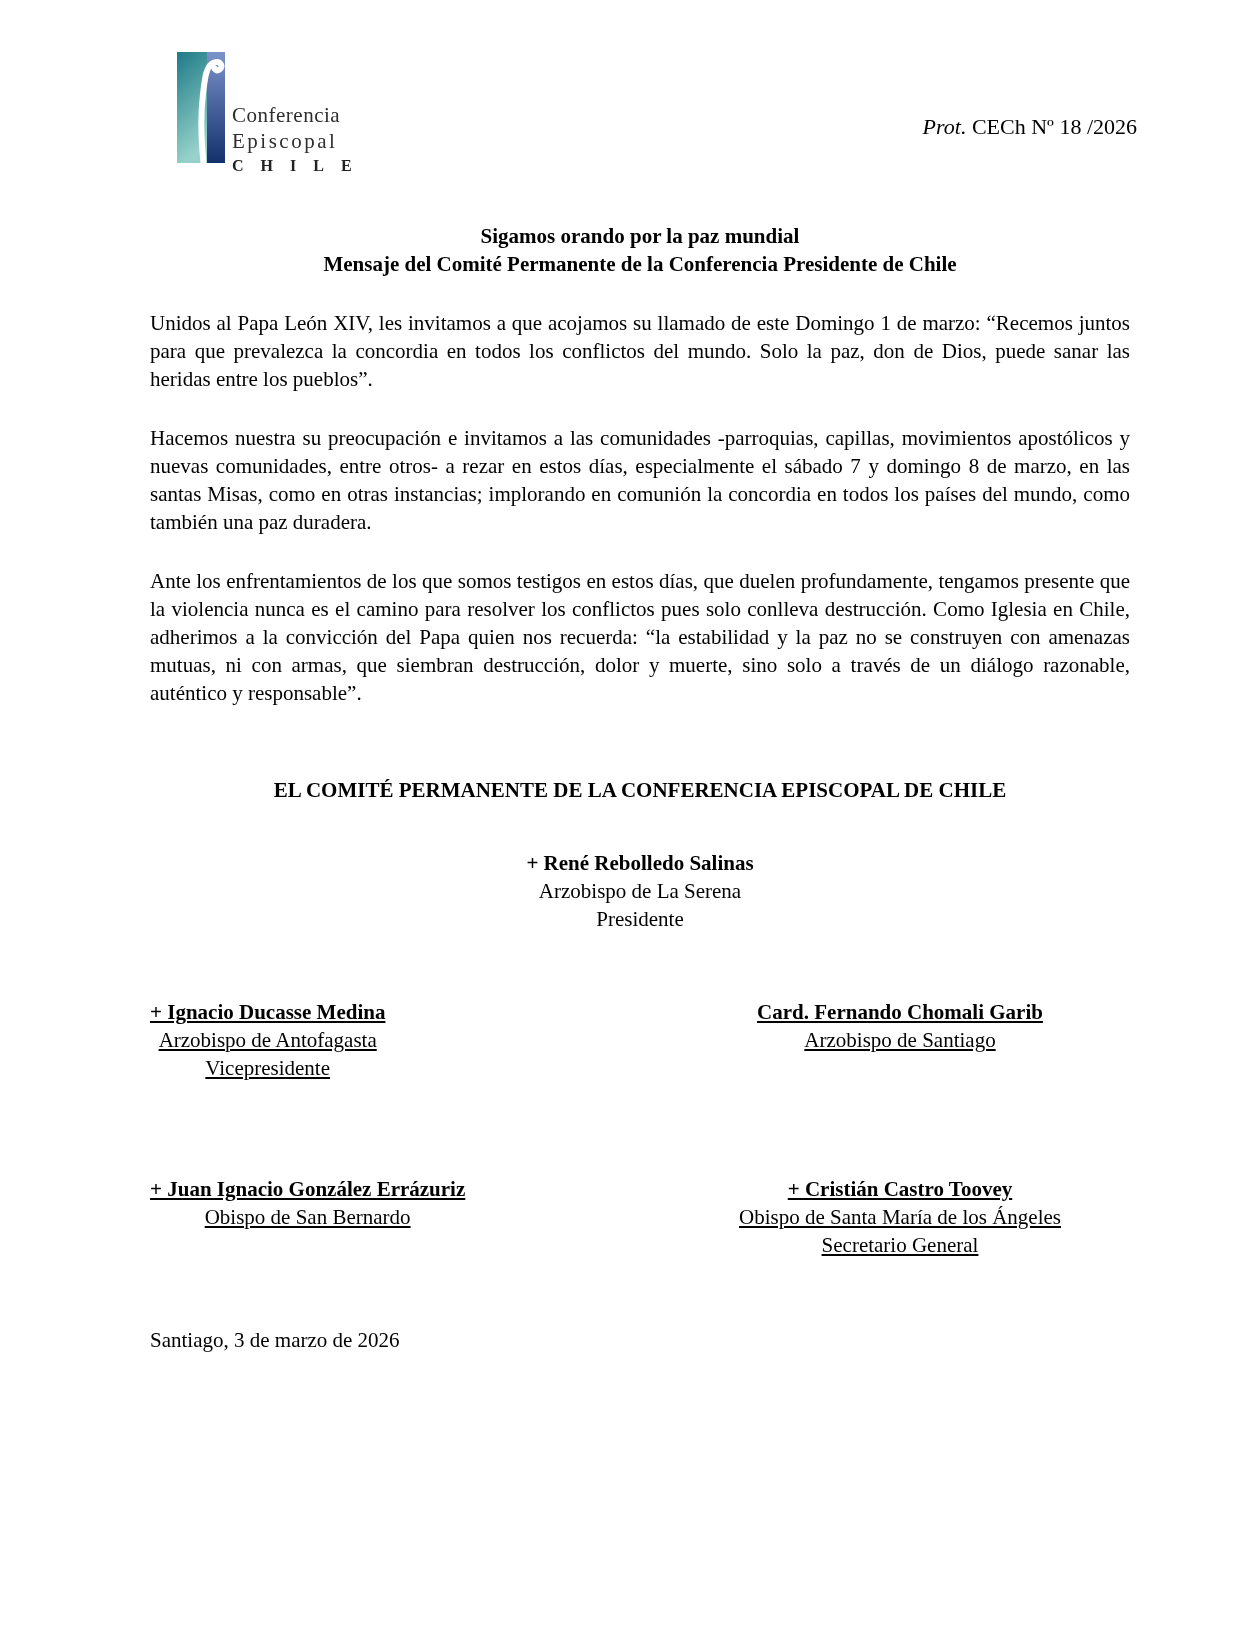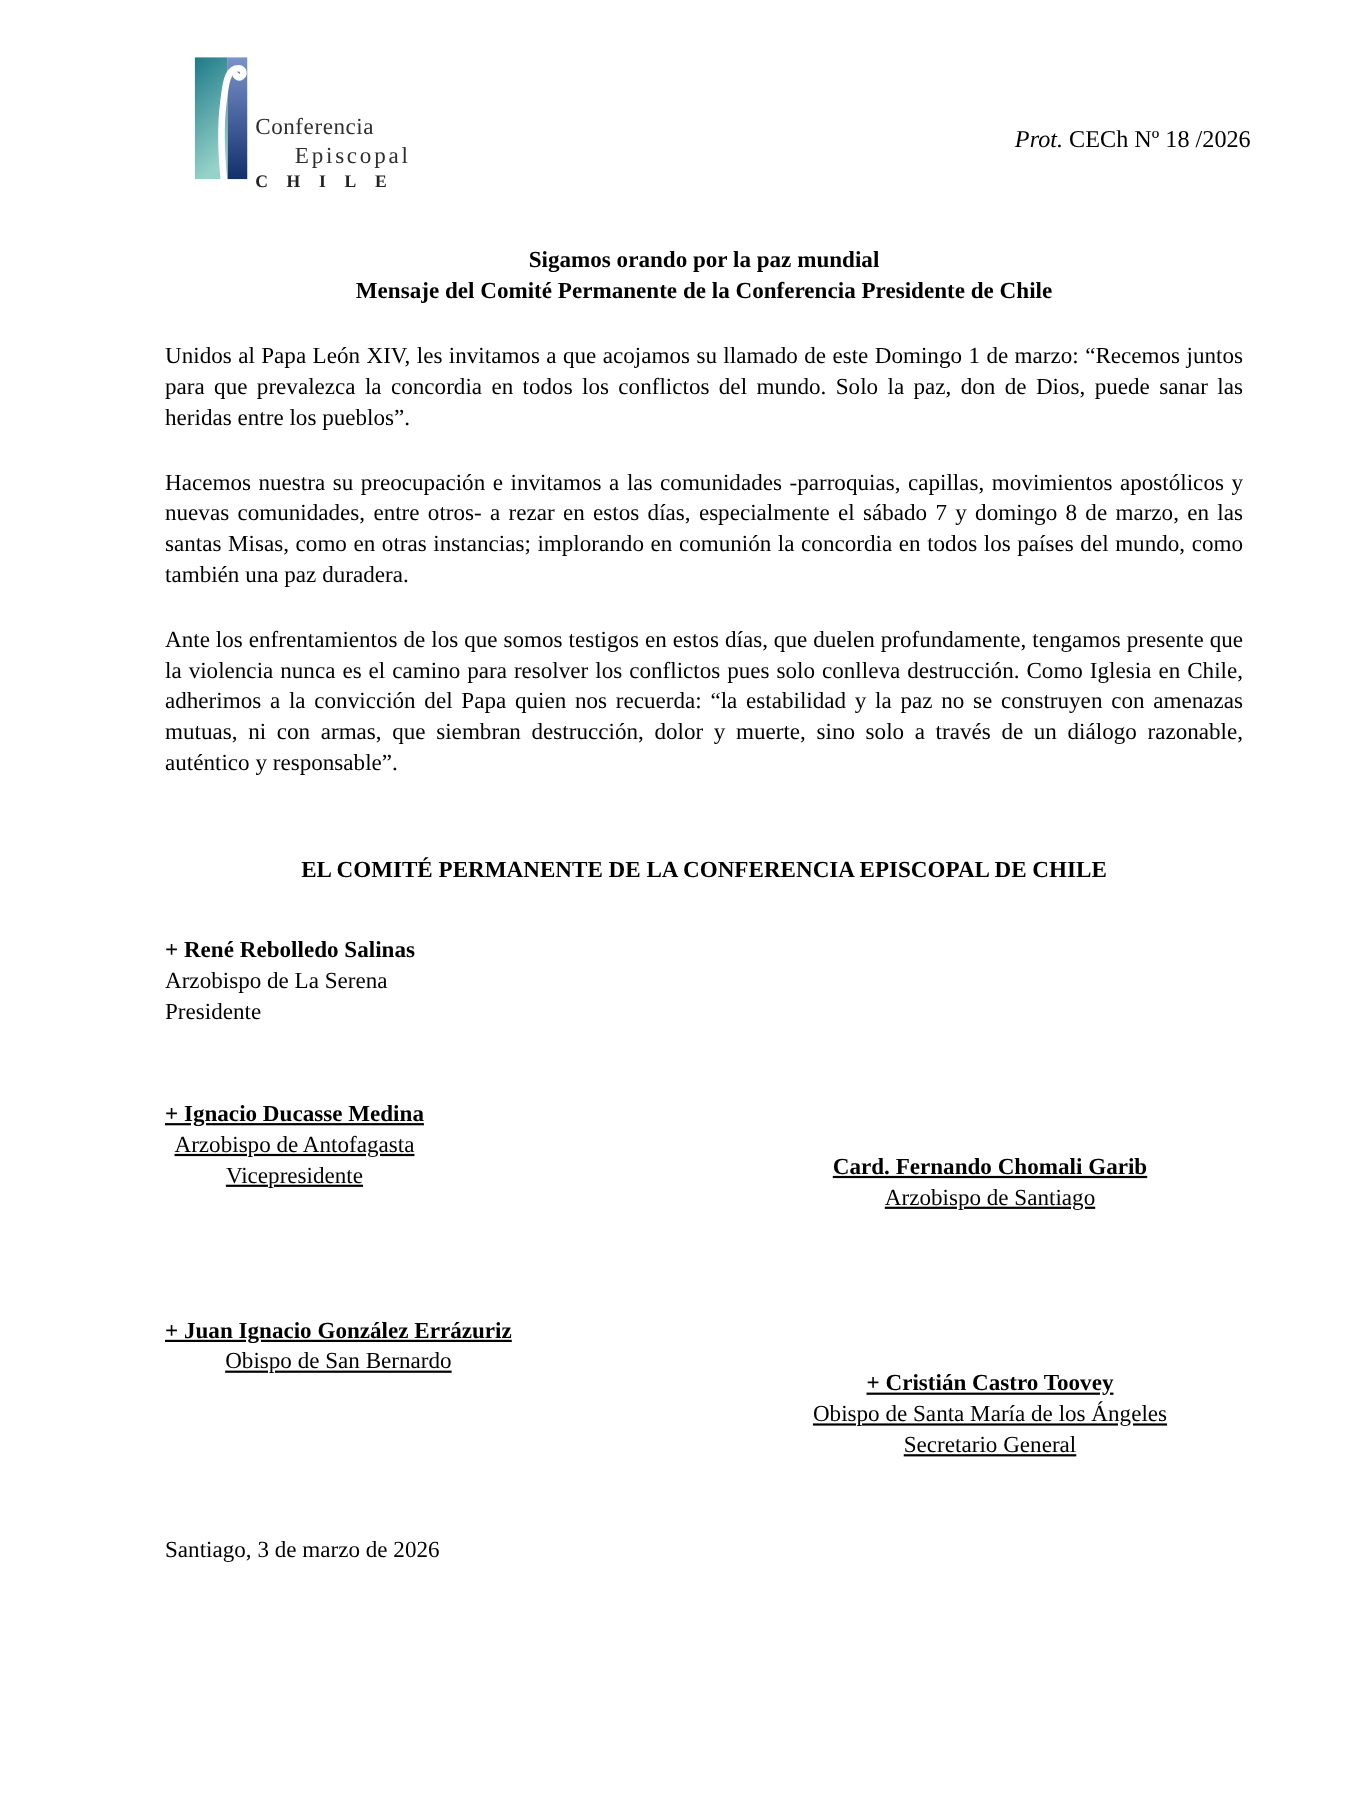--- a/index.html
+++ b/index.html
@@ -24,21 +24,21 @@
     padding-left: 19px;
   }
   .logo-mark { width: 48px; height: 111px; display: block; }
   .logo-text { margin: 50px 0 0 7px; color: #2e2e2e; }
   .logo-text .org-line {
     font-size: 21px;
     line-height: 26px;
     letter-spacing: 0.5px;
     white-space: nowrap;
   }
-  .logo-text .org-line2 { letter-spacing: 2.5px; margin-left: 36px; }
+  .logo-text .org-line2 { letter-spacing: 2.5px; }
   .logo-text .country {
     margin-top: 3px;
     font-size: 16px;
     font-weight: bold;
     letter-spacing: 17px;
     color: #222222;
     white-space: nowrap;
   }
   .prot {
     position: absolute;
@@ -68,42 +68,41 @@
     text-align: justify;
     margin: 0 0 31px 0;
   }
   .committee {
     text-align: center;
     font-weight: bold;
     font-size: 21px;
     margin: 69px 0 35px 0;
   }
   .president {
-    text-align: left;
+    text-align: center;
     margin-top: 45px;
   }
   .bold { font-weight: bold; }
 
   .sig-row {
     display: flex;
     justify-content: space-between;
     align-items: flex-start;
     text-decoration: underline;
   }
   .sig-row.row1 { margin-top: 65px; }
   .sig-row.row2 { margin-top: 93px; }
   .sig-left {
     width: -moz-fit-content;
     width: fit-content;
     text-align: center;
   }
   .sig-right {
     width: 460px;
     text-align: center;
-    margin-top: 48px;
   }
   .dateline { margin-top: 67px; }
 </style>
 </head>
 <body>
 
 <div class="page">
 
   <div class="logo">
     <svg class="logo-mark" viewBox="0 0 48 111" xmlns="http://www.w3.org/2000/svg" aria-hidden="true">

